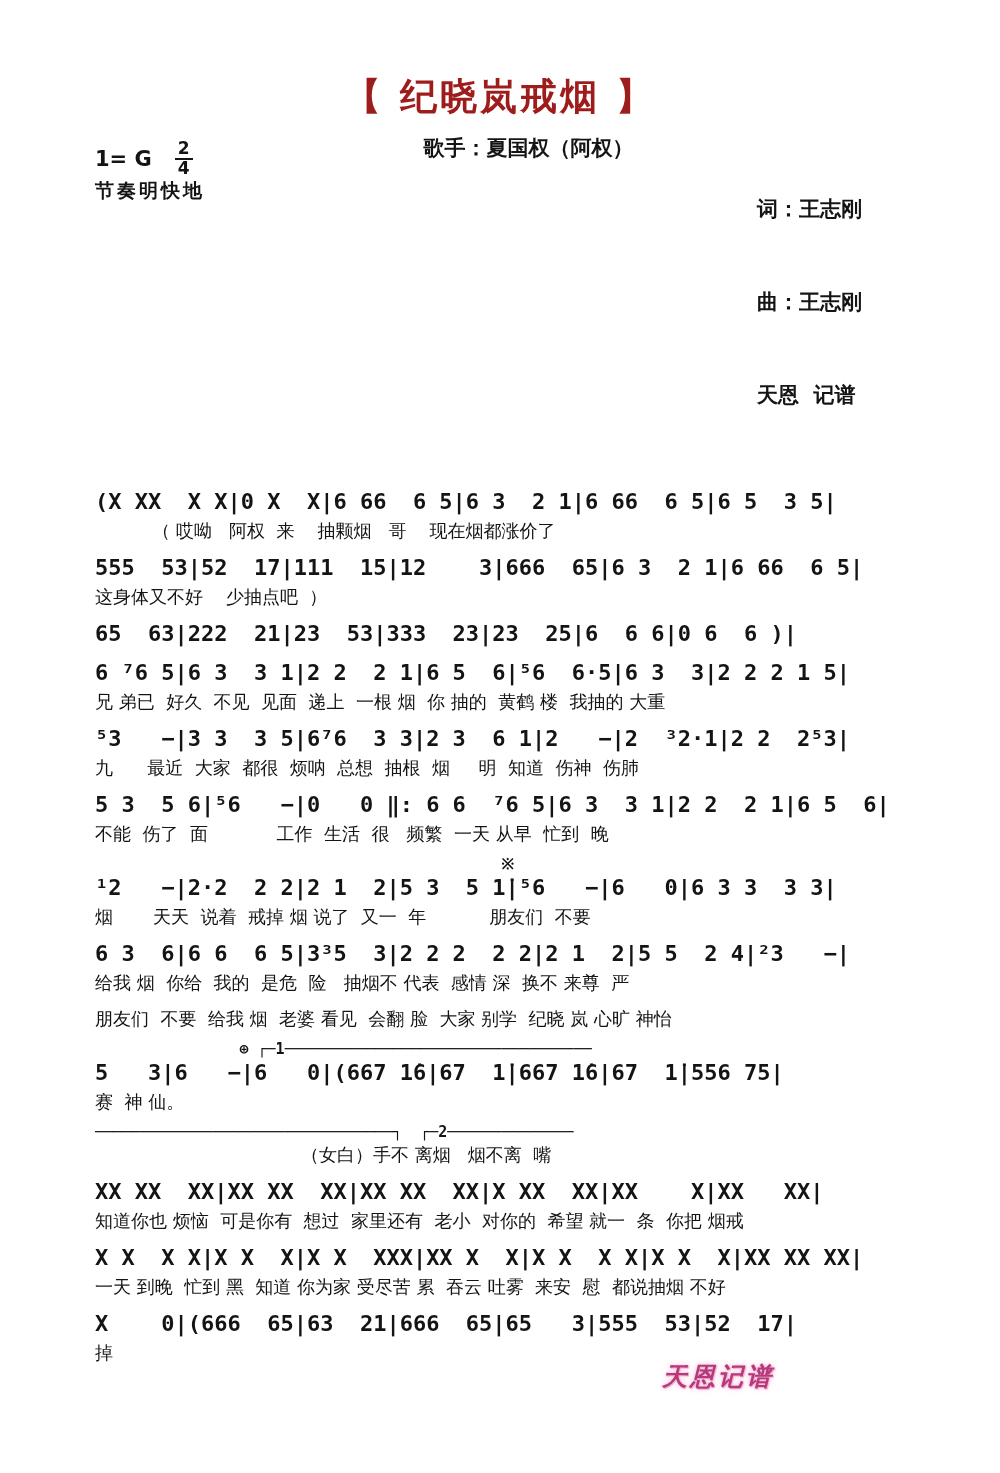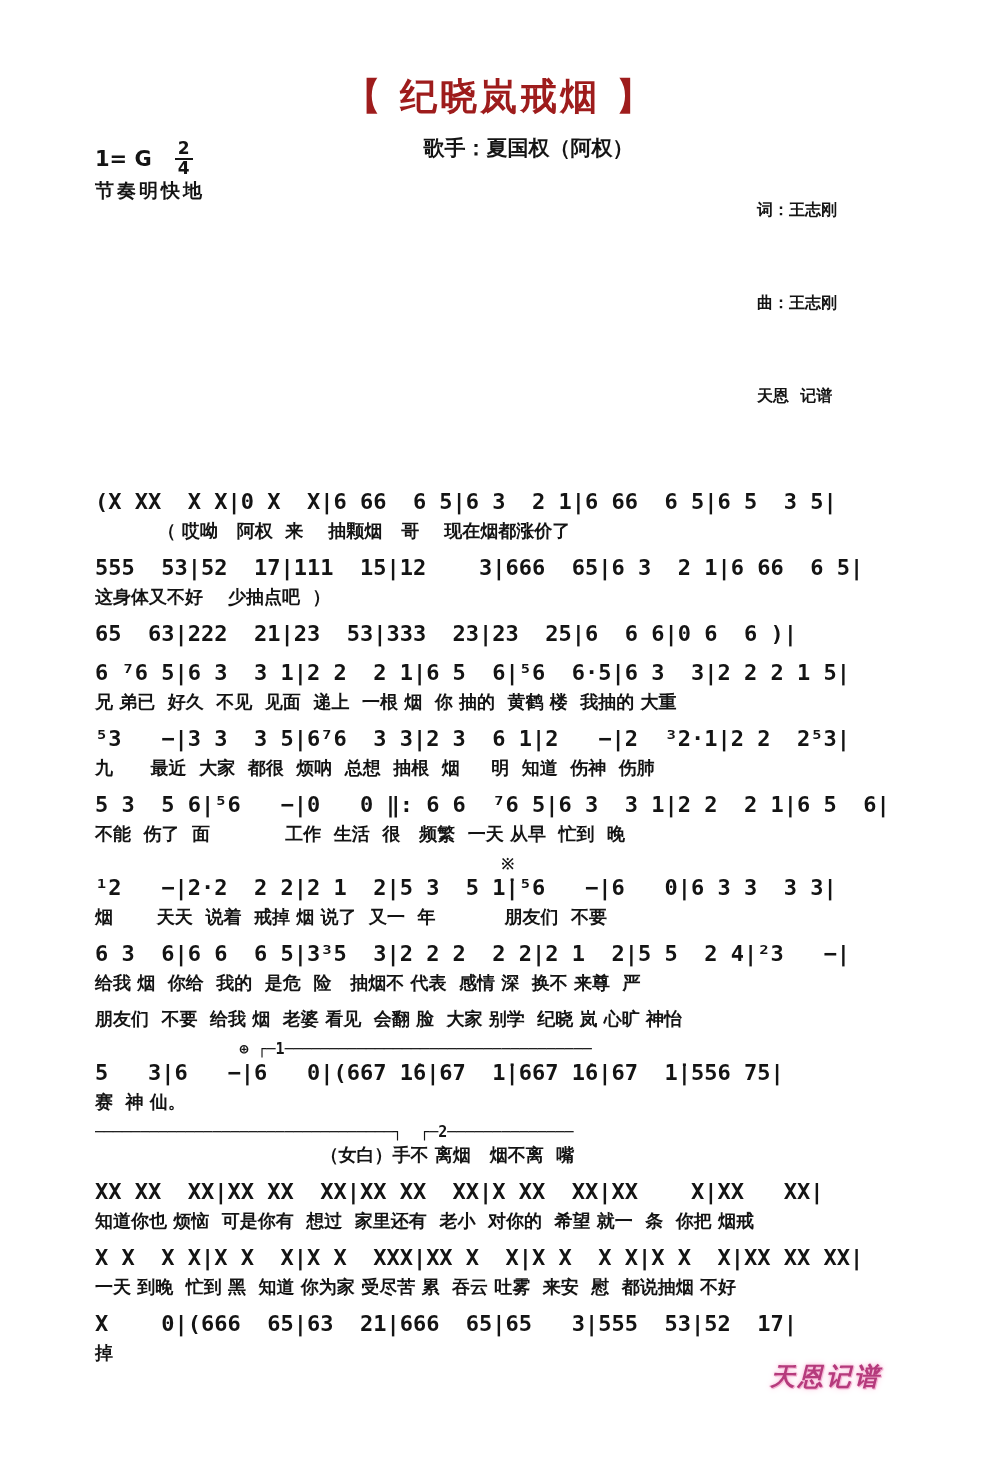--- a/index.html
+++ b/index.html
@@ -13,33 +13,33 @@
     color:#9e1c1c;letter-spacing:3px;line-height:42px;
   }
   .header-row{display:flex;margin:14px 58px 0 95px;}
   .keyblock{width:205px;}
   .keyline{font-size:21px;font-weight:bold;display:flex;align-items:center;gap:23px;margin-top:8px;}
   .meter{display:inline-flex;flex-direction:column;align-items:center;line-height:1.05;font-size:17px;font-weight:bold;}
   .meter .num{border-bottom:2px solid #141414;padding:0 3px;}
   .meter .den{padding:0 3px;}
   .tempo{font-size:19px;font-weight:bold;margin-top:0;letter-spacing:3px;}
   .singer{flex:1;text-align:center;font-size:21px;font-weight:bold;margin-top:2px;}
-  .credits{width:185px;font-size:16px;font-weight:bold;line-height:31px;white-space:pre;}
+  .credits{width:185px;font-size:21px;font-weight:bold;line-height:31px;white-space:pre;}
   .score{margin:14px 0 0 95px;width:840px;}
   .system{margin-bottom:9px;}
   .ann{
     font-family:"DejaVu Sans Mono",monospace;font-size:15px;font-weight:bold;
     white-space:pre;line-height:17px;height:17px;overflow:hidden;
   }
   .notes{
     font-family:"DejaVu Sans Mono",monospace;font-size:22px;font-weight:bold;
     white-space:pre;line-height:30px;letter-spacing:0px;
   }
-  .lyrics{font-size:18px;font-weight:bold;white-space:pre;line-height:27px;}
-  .footer{position:absolute;left:701px;top:1360px;width:250px;text-align:center;}
+  .lyrics{font-size:18px;font-weight:normal;white-space:pre;line-height:27px;}
+  .footer{position:absolute;left:662px;top:1360px;width:250px;}
   .stamp{
     font-size:25px;font-weight:bold;font-style:italic;color:#b53a7c;letter-spacing:3px;
     text-shadow:0 0 3px #f6b7d6,0 0 7px #f9c9df,1px 1px 0 #f2a8cc;
   }
   .date{font-family:"DejaVu Serif",serif;font-size:20px;margin-top:3px;color:#141414;letter-spacing:1px;}
 </style>
 </head>
 <body>
 
 <div class="page">

